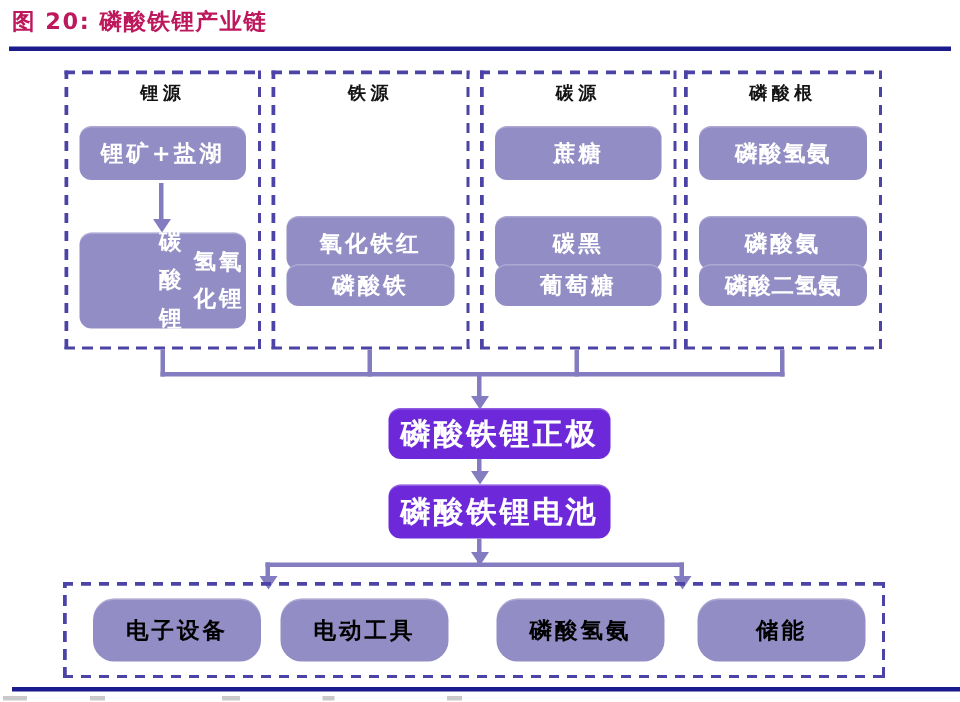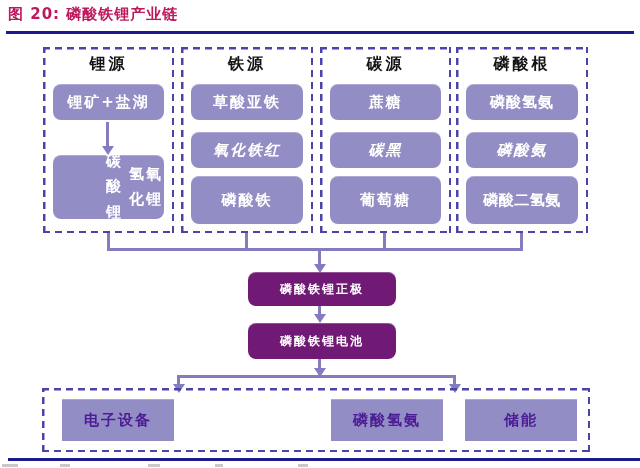--- a/index.html
+++ b/index.html
@@ -24,52 +24,52 @@
       repeating-linear-gradient(0deg,#4b43a6 0 7px,transparent 7px 12px) left top / 2.5px 100% no-repeat,
       repeating-linear-gradient(0deg,#4b43a6 0 7px,transparent 7px 12px) right top / 2.5px 100% no-repeat;
   }
   .col{top:47px;height:186px;}
   .col.c1{left:43px;width:131px;}
   .col.c2{left:181px;width:132px;}
   .col.c3{left:320px;width:131px;}
   .col.c4{left:456px;width:132px;}
   .col-header{
     position:absolute;top:7px;left:0;width:100%;text-align:center;
-    font-size:16px;font-weight:bold;color:#141414;letter-spacing:3px;
+    font-size:12px;font-weight:bold;color:#141414;letter-spacing:3px;
   }
   .pbox{
     position:absolute;left:10px;right:10px;background:#938dc5;border-radius:8px;
     color:#ffffff;font-weight:bold;font-size:15px;letter-spacing:2px;
     display:flex;align-items:center;justify-content:center;text-align:center;
     box-shadow:inset 0 1px 0 rgba(255,255,255,.25);
   }
   .b1{top:37px;height:36px;}
-  .b2{top:85px;height:36px;font-style:italic;}
-  .b3{top:129px;height:48px;}
+  .b2{top:97px;height:36px;}
+  .b3{top:129px;height:28px;}
   .tall{top:108px;height:64px;flex-direction:row;line-height:1.7;padding-left:48px;}
 
   
   .lv{position:absolute;width:3px;background:#837cc0;}
   .lh{position:absolute;height:3px;background:#837cc0;}
   .ah{position:absolute;width:0;height:0;border-left:6px solid transparent;
       border-right:6px solid transparent;border-top:9px solid #837cc0;}
 
   .midbox{
-    position:absolute;left:248px;width:148px;background:#701a75;border-radius:8px;
-    color:#fff;font-weight:bold;font-size:12px;letter-spacing:2px;
+    position:absolute;left:259px;width:148px;background:#6d28d9;border-radius:8px;
+    color:#fff;font-weight:bold;font-size:20px;letter-spacing:2px;
     display:flex;align-items:center;justify-content:center;
     box-shadow:inset 0 1px 0 rgba(255,255,255,.25);
   }
   .cathode{top:272px;height:34px;}
   .battery{top:323px;height:36px;}
 
   .apps{left:42px;top:388px;width:548px;height:64px;}
   .appbox{
-    position:absolute;top:399px;height:42px;width:112px;background:#938dc5;border-radius:0;
-    color:#4c1d95;font-weight:bold;font-size:15px;letter-spacing:2px;
+    position:absolute;top:399px;height:42px;width:112px;background:#938dc5;border-radius:14px;
+    color:#000000;font-weight:bold;font-size:15px;letter-spacing:2px;
     display:flex;align-items:center;justify-content:center;
     box-shadow:inset 0 1px 0 rgba(255,255,255,.25);
   }
   .a1{left:62px;} .a2{left:187px;} .a3{left:331px;} .a4{left:465px;}
 
   .remnant{position:absolute;top:464px;height:3px;background:#c9c9c9;}
 </style>
 </head>
 <body>
 
@@ -84,21 +84,20 @@
     <div class="lv" style="left:63px;top:75px;height:25px;"></div>
     <div class="ah" style="left:58.5px;top:99px;"></div>
     <div class="pbox tall">
       <span>碳酸锂</span>
       <span>氢氧化锂</span>
     </div>
   </div>
 
   <div class="dashed col c2">
     <div class="col-header">铁源</div>
-    <div class="pbox b1">草酸亚铁</div>
     <div class="pbox b2">氧化铁红</div>
     <div class="pbox b3">磷酸铁</div>
   </div>
 
   <div class="dashed col c3">
     <div class="col-header">碳源</div>
     <div class="pbox b1">蔗糖</div>
     <div class="pbox b2">碳黑</div>
     <div class="pbox b3">葡萄糖</div>
   </div>
@@ -128,20 +127,21 @@
   <div class="lv" style="left:318px;top:359px;height:17px;"></div>
   <div class="ah" style="left:313.5px;top:368px;"></div>
   <div class="lh" style="left:177px;top:375px;width:279px;"></div>
   <div class="lv" style="left:177px;top:375px;height:10px;"></div>
   <div class="ah" style="left:172.5px;top:384px;"></div>
   <div class="lv" style="left:453px;top:375px;height:10px;"></div>
   <div class="ah" style="left:448.5px;top:384px;"></div>
 
   <div class="dashed apps"></div>
   <div class="appbox a1">电子设备</div>
+  <div class="appbox a2">电动工具</div>
   <div class="appbox a3">磷酸氢氨</div>
   <div class="appbox a4">储能</div>
 
   <div class="rule bottom"></div>
 
   <div class="remnant" style="left:2px;width:16px;"></div>
   <div class="remnant" style="left:60px;width:10px;"></div>
   <div class="remnant" style="left:148px;width:12px;"></div>
   <div class="remnant" style="left:215px;width:8px;"></div>
   <div class="remnant" style="left:298px;width:10px;"></div>

